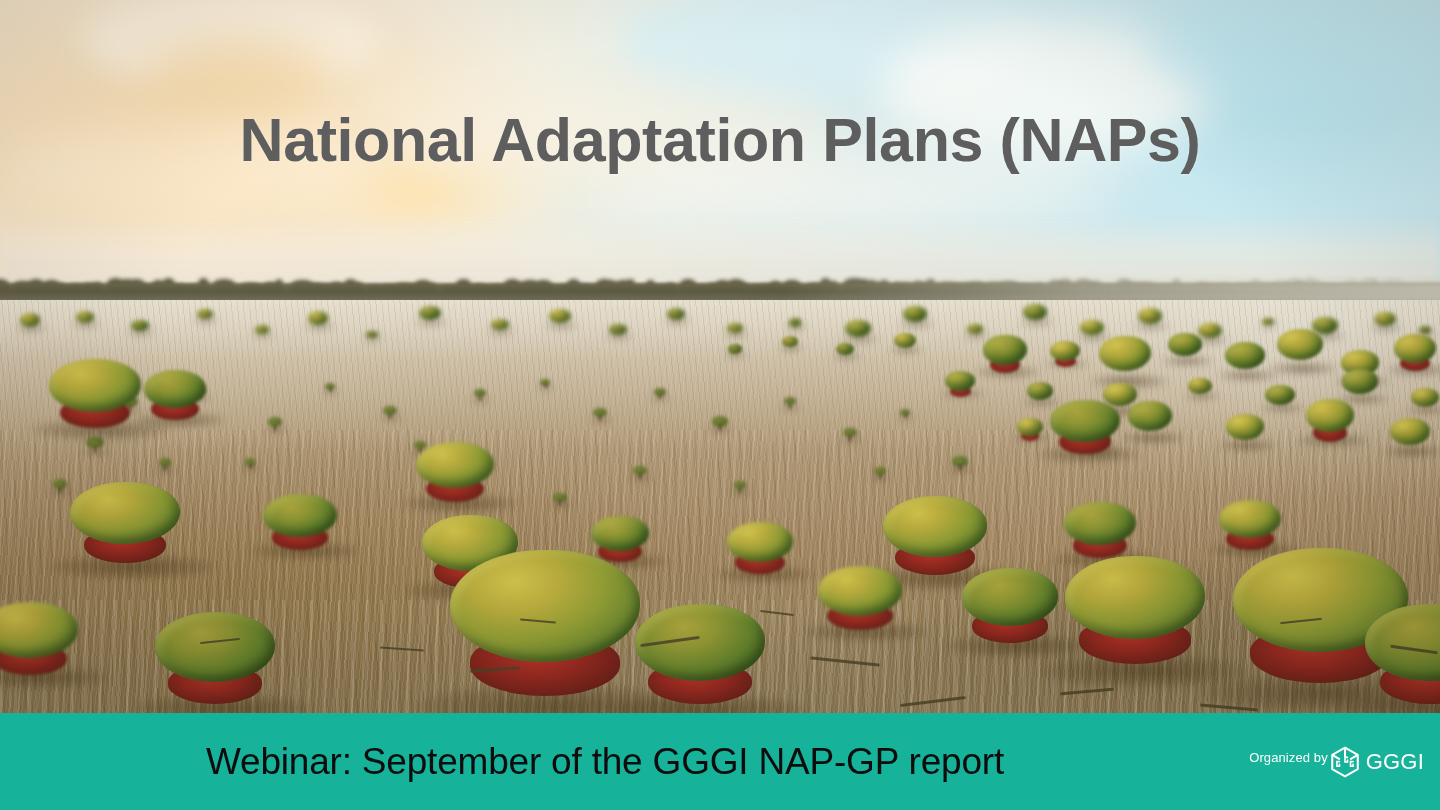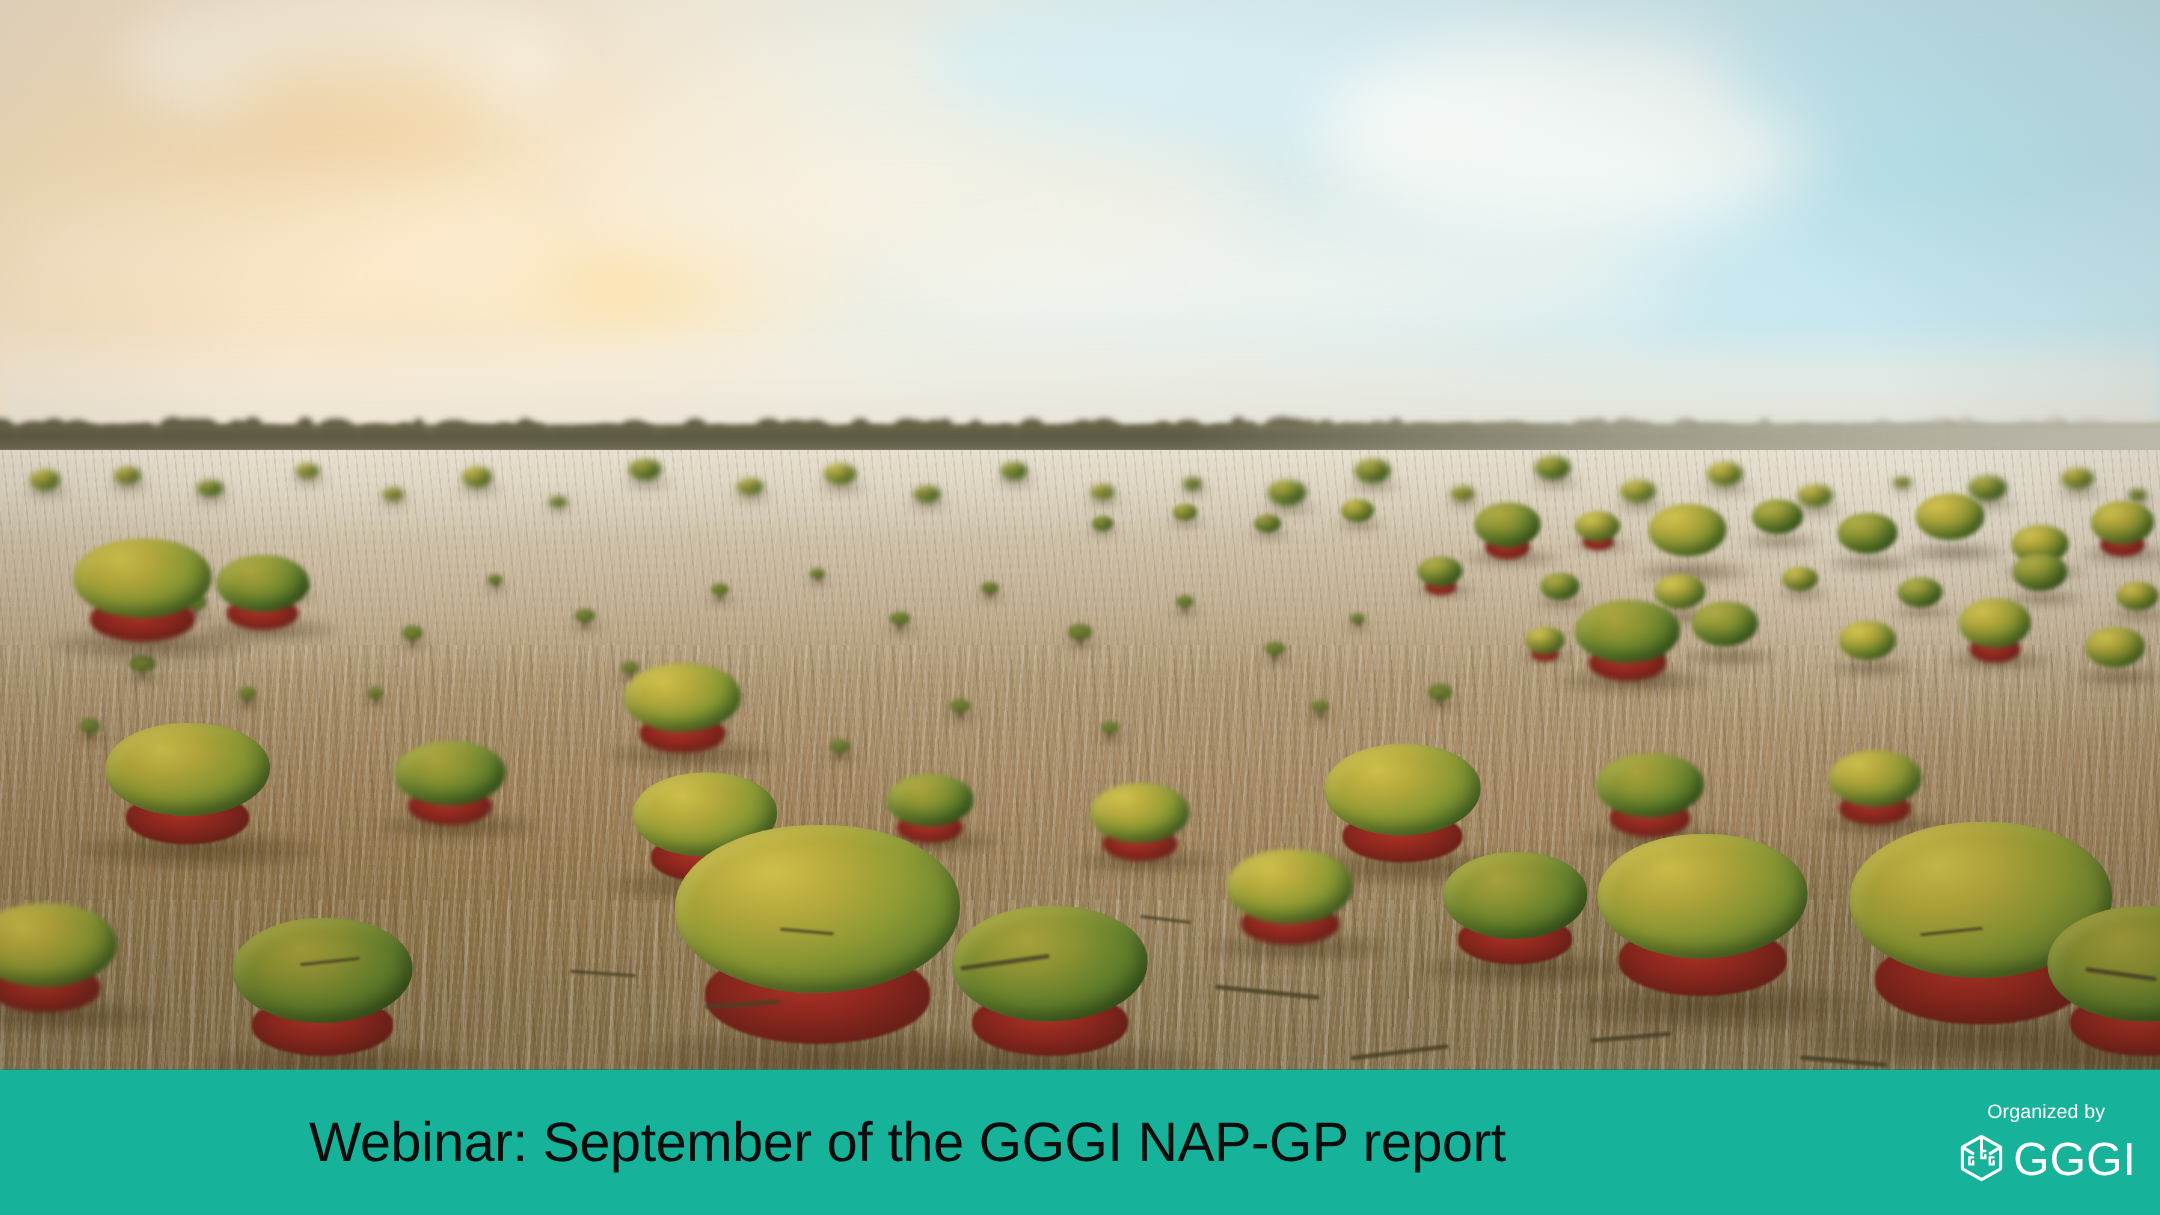--- a/index.html
+++ b/index.html
@@ -199,28 +199,28 @@
   .footer-text {
     position:absolute; left:0; top:0; width:1440px; height:97px;
     display:flex; align-items:center; justify-content:center;
     color:#0d0d0d; font-size:37px; font-weight:normal; letter-spacing:-.2px;
     padding-right:230px;
   }
   .logos {
     position:absolute; right:16px; top:0; height:97px;
     display:flex; align-items:center; gap:22px;
   }
-  .logo-block { display:flex; flex-direction:column; align-items:center; }
+  .logo-block { display:flex; align-items:center; }
   .logo-cap {
     color:#ffffff; font-size:13px; font-weight:normal; line-height:1;
     margin-bottom:8px; letter-spacing:.1px;
   }
   .logo-row { display:flex; align-items:center; gap:4px; }
   .logo-word {
-    color:#ffffff; font-size:31px; font-weight:normal; line-height:1;
+    color:#ffffff; font-size:22px; font-weight:normal; line-height:1;
     letter-spacing:.2px;
   }
   .logo-mark { width:34px; height:34px; display:block; }
   .logo-mark.leaf { width:38px; height:30px; }
 
   
   .vignette {
     position:absolute; left:0; top:0; width:1440px; height:713px;
     background:radial-gradient(ellipse 1000px 520px at 50% 46%, rgba(0,0,0,0) 55%, rgba(30,20,6,.14) 100%);
     pointer-events:none;
@@ -823,20 +823,21 @@
       <div class="stick" style="left:200px;top:640px;width:40px;height:2px;transform:rotate(-6deg);"></div>
       <div class="stick" style="left:1390px;top:648px;width:48px;height:3px;transform:rotate(8deg);"></div>
       <div class="stick" style="left:520px;top:620px;width:36px;height:2px;transform:rotate(5deg);"></div>
       <div class="stick" style="left:1280px;top:620px;width:42px;height:2px;transform:rotate(-6deg);"></div>
       <div class="stick" style="left:760px;top:612px;width:34px;height:2px;transform:rotate(7deg);"></div>
       <div class="stick" style="left:470px;top:668px;width:50px;height:3px;transform:rotate(-4deg);"></div>
     </div>
   <div class="vignette"></div>
 
   <div class="title">
+    <span class="ln">National Adaptation Plans (NAPs)</span>
   </div>
 
 
   <div class="footer">
     <div class="footer-text">Webinar: September of the GGGI NAP-GP report</div>
 
     <div class="logos">
 
       <div class="logo-block">
         <div class="logo-cap">Organized by</div>

